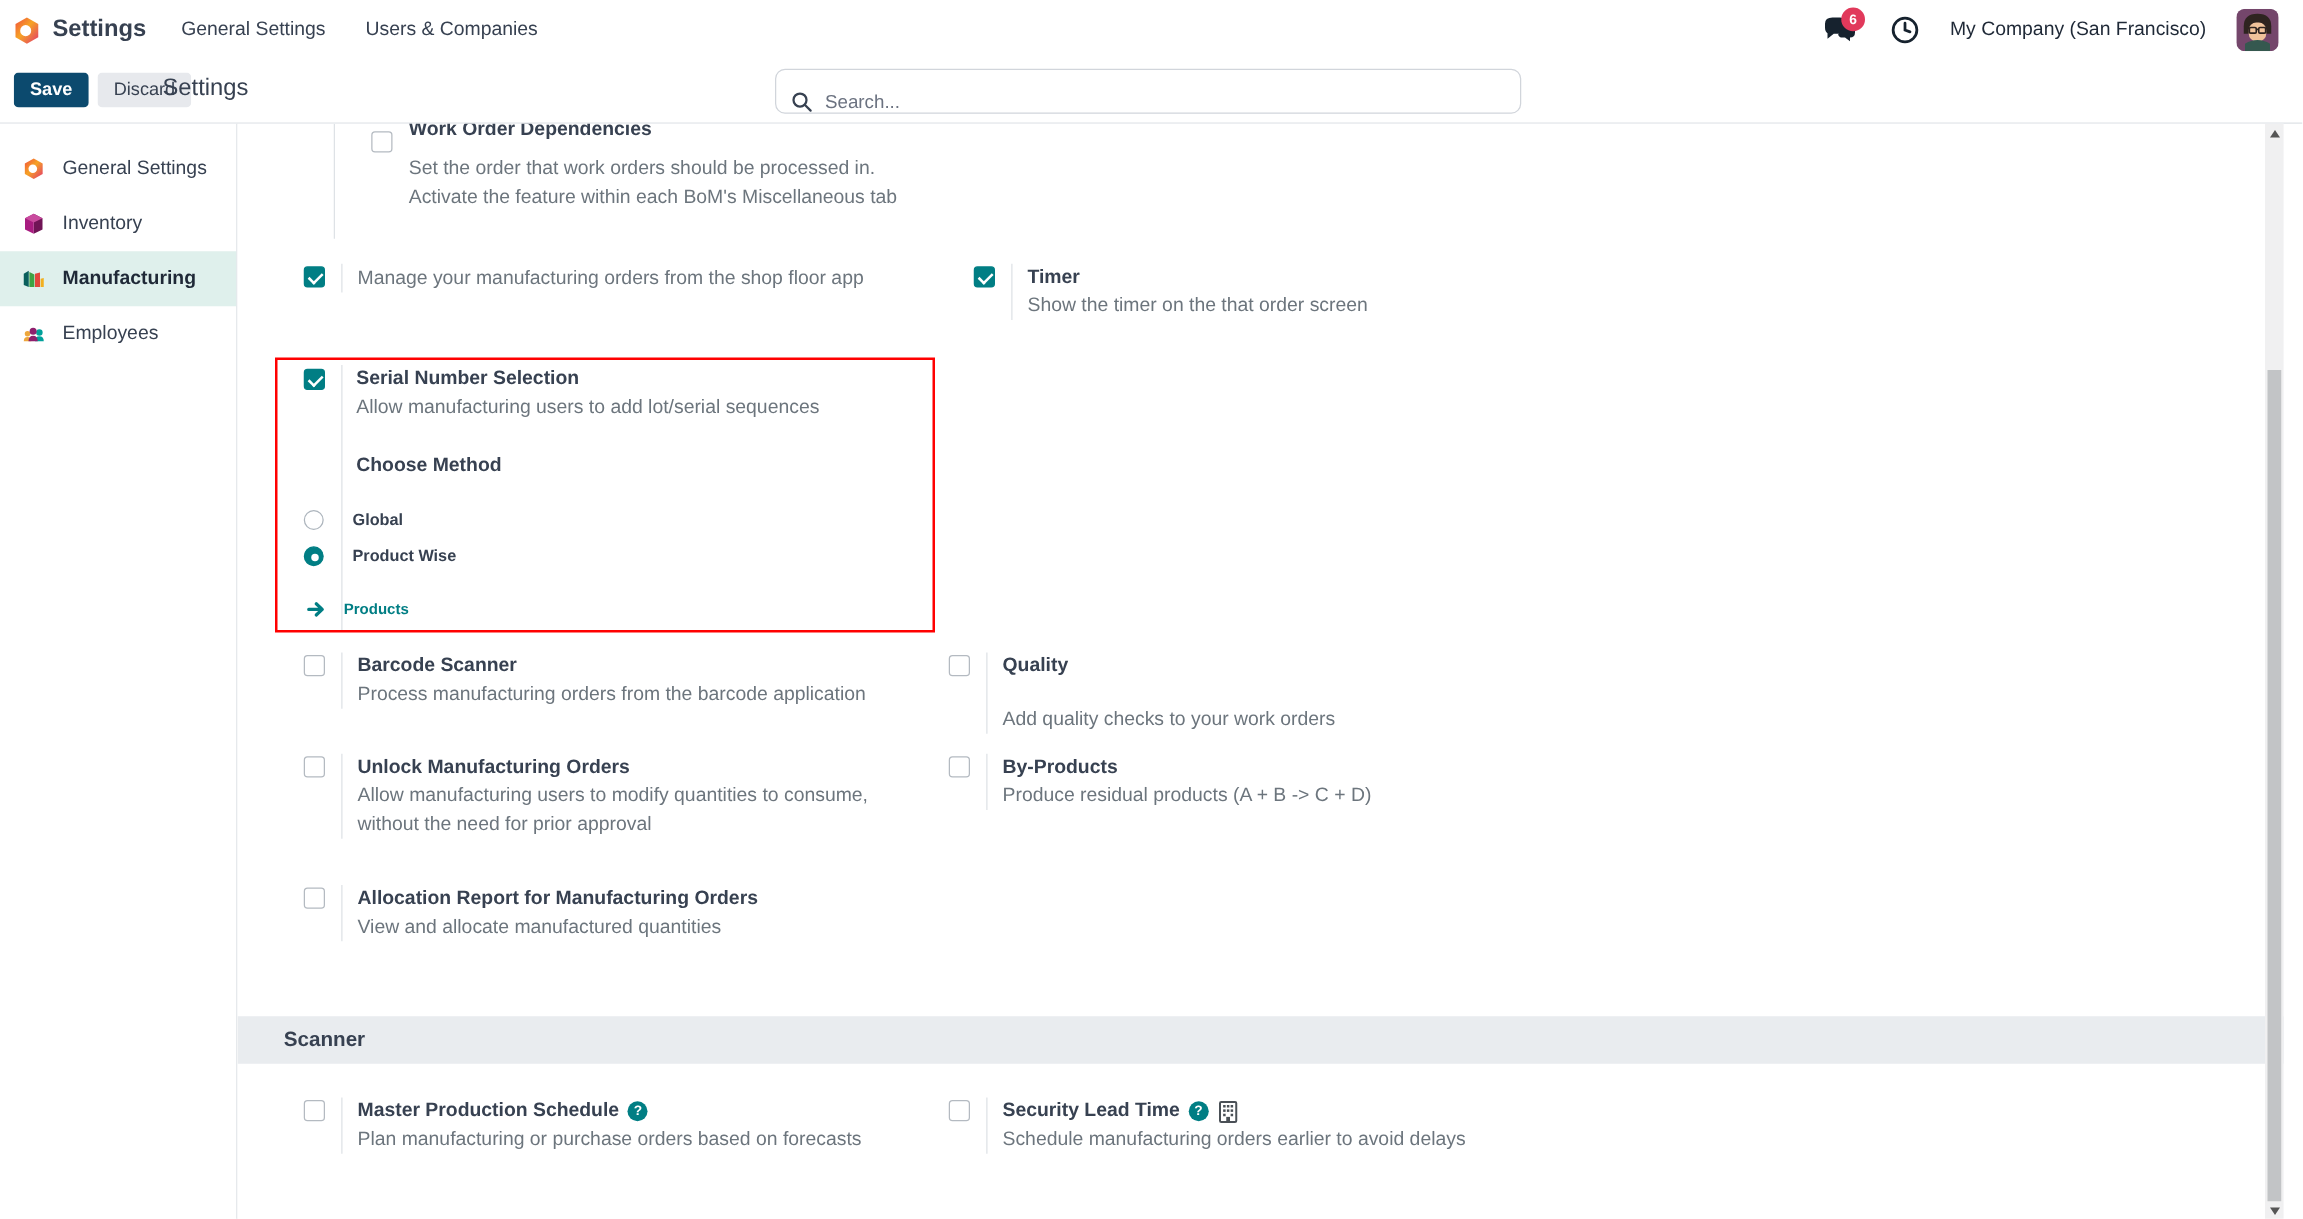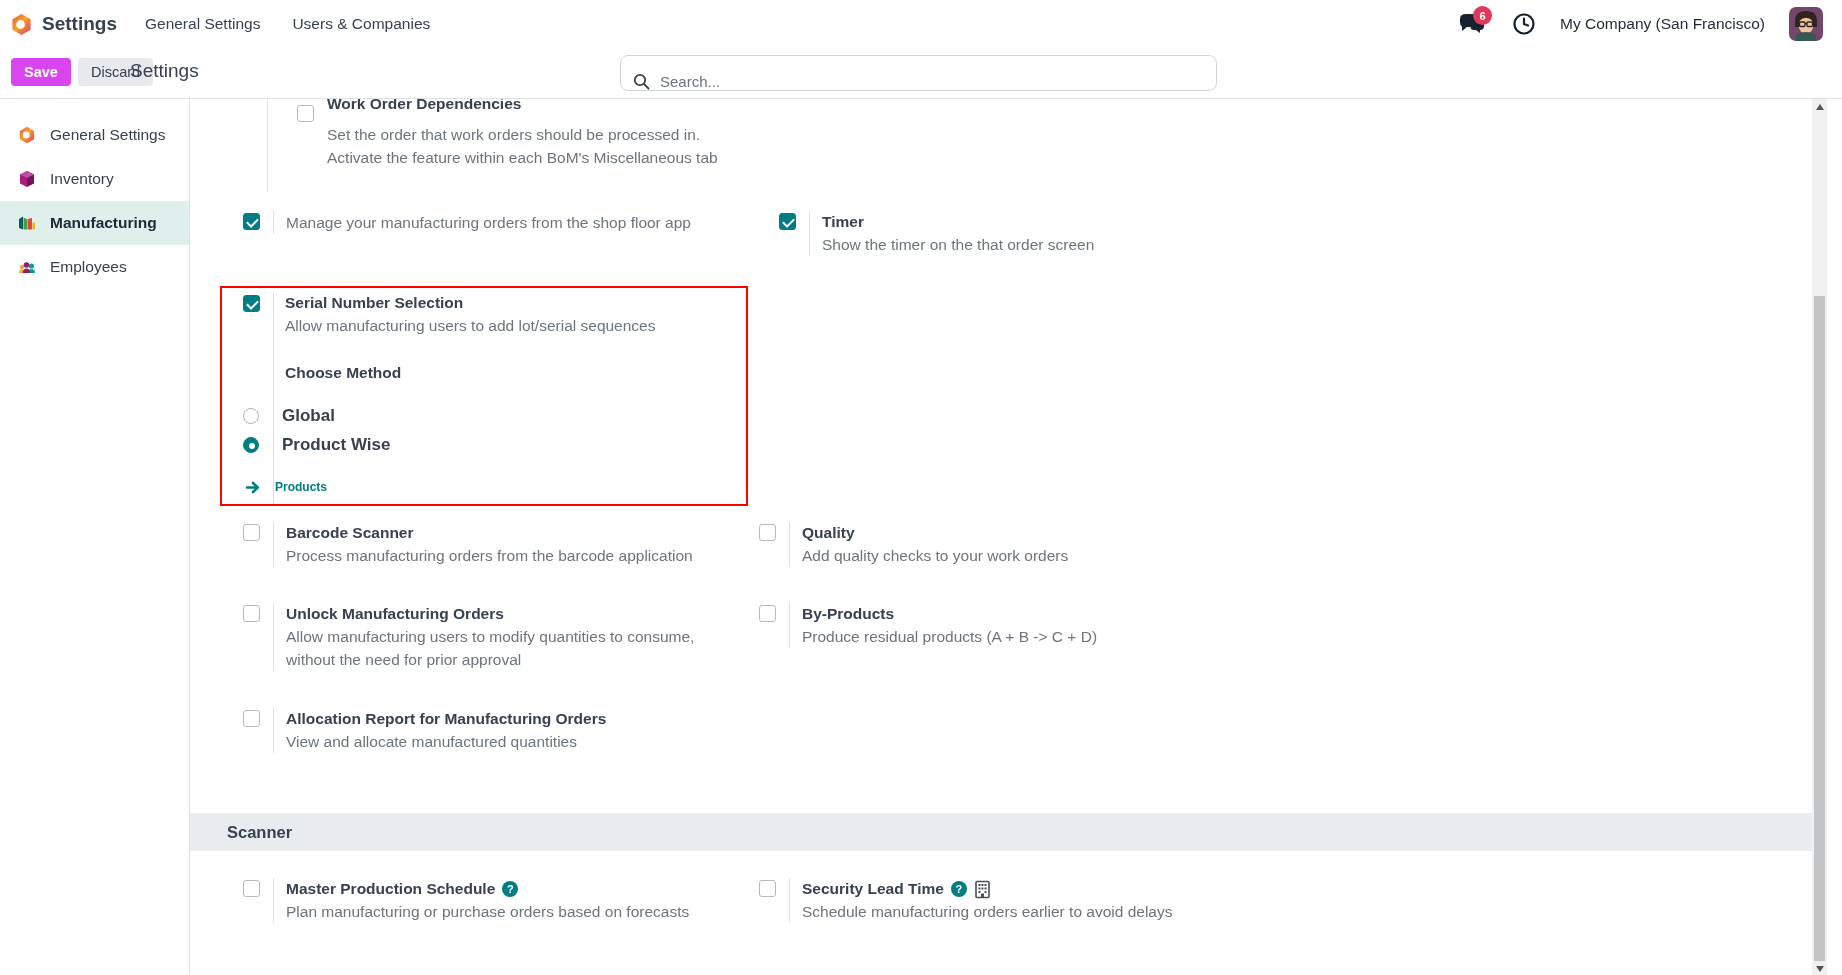--- a/index.html
+++ b/index.html
@@ -16,21 +16,21 @@
   .top-right { position:absolute; right:19px; top:0; height:48px; display:flex; align-items:center; gap:24px; }
   .chat-wrap { position:relative; width:30px; height:26px; cursor:pointer; }
   .badge { position:absolute; top:-5px; right:-4px; min-width:19px; height:19px; border-radius:10px; background:#e1395b; color:#fff; font-size:11px; font-weight:700; display:flex; align-items:center; justify-content:center; padding:0 4px; }
   .clock-wrap { width:24px; height:24px; cursor:pointer; margin-left:0; }
   .company-name { font-size:15.5px; color:#1f2937; cursor:pointer; }
   .avatar { width:34px; height:34px; border-radius:7px; overflow:hidden; cursor:pointer; flex:0 0 auto; }
 
   
   .controlbar { position:absolute; left:0; top:48px; width:1842px; height:50px; background:#fff; }
   .btn { display:inline-block; font-size:14.5px; font-weight:700; border-radius:4px; padding:5px 12px; cursor:pointer; border:1px solid transparent; }
-  .btn-save { position:absolute; left:11px; top:10px; background:#d946ef; color:#fff; }
+  .btn-save { position:absolute; left:11px; top:10px; background:#0c4a6e; color:#fff; }
   .btn-discard { position:absolute; left:62px; top:10px; background:#e7e9ed; color:#374151; font-weight:400;margin-left:16px; }
   .breadcrumb { position:absolute; left:130px; top:12px; font-size:19px; color:#374151; }
   .searchbox { position:absolute; left:620px; top:7px; width:597px; height:36px; border:1px solid #d1d5db; border-radius:8px; background:#fff; display:flex; align-items:flex-end; padding:0 12px; gap:10px; }
   .searchbox input { border:none; outline:none; flex:1; font-size:15px; color:#374151; font-family:inherit; background:transparent; }
   .searchbox input::placeholder { color:#6b7280; }
 
   
   .workspace { position:absolute; left:0; top:98px; width:1842px; height:877px; border-top:1px solid #dee2e6; background:#fff; }
   .sidebar { position:absolute; left:0; top:0; width:190px; height:877px; border-right:1px solid #dee2e6; background:#fff; }
   .side-item { position:relative; height:44px; display:flex; align-items:center; gap:14px; padding-left:18px; cursor:pointer; font-size:15.5px; color:#374151; }
@@ -52,21 +52,21 @@
   .help-ic { width:16px; height:16px; border-radius:50%; background:#017e84; color:#fff; font-size:11px; font-weight:700; display:inline-flex; align-items:center; justify-content:center; cursor:pointer; }
 
   
   .sns { position:absolute; left:53px; top:193px; width:480px; height:212px; }
   .sns .vline { position:absolute; left:30px; top:0; height:212px; border-left:1px solid #dee2e6; }
   .sns .cb { top:3px; }
   .abs { position:absolute; }
   .radio { position:absolute; width:16px; height:16px; border-radius:50%; border:1px solid #adb5bd; background:#fff; cursor:pointer; }
   .radio.sel { background:#017e84; border-color:#017e84; }
   .radio.sel::after { content:""; position:absolute; left:5px; top:5px; width:6px; height:6px; border-radius:50%; background:#fff; }
-  .radio-label { font-size:17px; font-weight:700; color:#374151; line-height:22px; cursor:pointer; }
+  .radio-label { font-size:13px; font-weight:700; color:#374151; line-height:22px; cursor:pointer; }
   .prod-link { font-size:12px; font-weight:700; color:#017e84; cursor:pointer; line-height:20px; }
 
   .hl-red { position:absolute; left:30px; top:187px; width:528px; height:220px; border:2px solid #f00; pointer-events:none; z-index:5; }
 
   .section-band { position:absolute; left:0; top:714px; width:1637px; height:38px; background:#e9ecef; display:flex; align-items:center; }
   .section-band .sec-title { margin-left:37px; font-size:16.5px; font-weight:700; color:#374151; }
 
   
   .scrollbar { position:absolute; right:0; top:0; width:15px; height:877px; background:#f0f0f1; }
   .sb-btn { position:absolute; left:0; width:15px; height:15px; display:flex; align-items:center; justify-content:center; cursor:pointer; }
@@ -252,21 +252,21 @@
         <div class="pane">
           <div class="s-title">Barcode Scanner</div>
           <div class="s-desc" style="width:440px;">Process manufacturing orders from the barcode application</div>
         </div>
       </div>
 
       <div class="setting" style="left:569px; top:423px; width:480px;">
         <span class="cb" style="top:2px;"></span>
         <div class="pane">
           <div class="s-title">Quality</div>
-          <div class="s-desc" style="width:440px;">Add quality checks to your work orders</div>
+          <div class="s-desc" style="width:440px;margin-top:20px;">Add quality checks to your work orders</div>
         </div>
       </div>
 
       <div class="setting" style="left:53px; top:504px; width:480px;">
         <span class="cb" style="top:2px;"></span>
         <div class="pane">
           <div class="s-title">Unlock Manufacturing Orders</div>
           <div class="s-desc" style="width:410px;">Allow manufacturing users to modify quantities to consume, without the need for prior approval</div>
         </div>
       </div>

